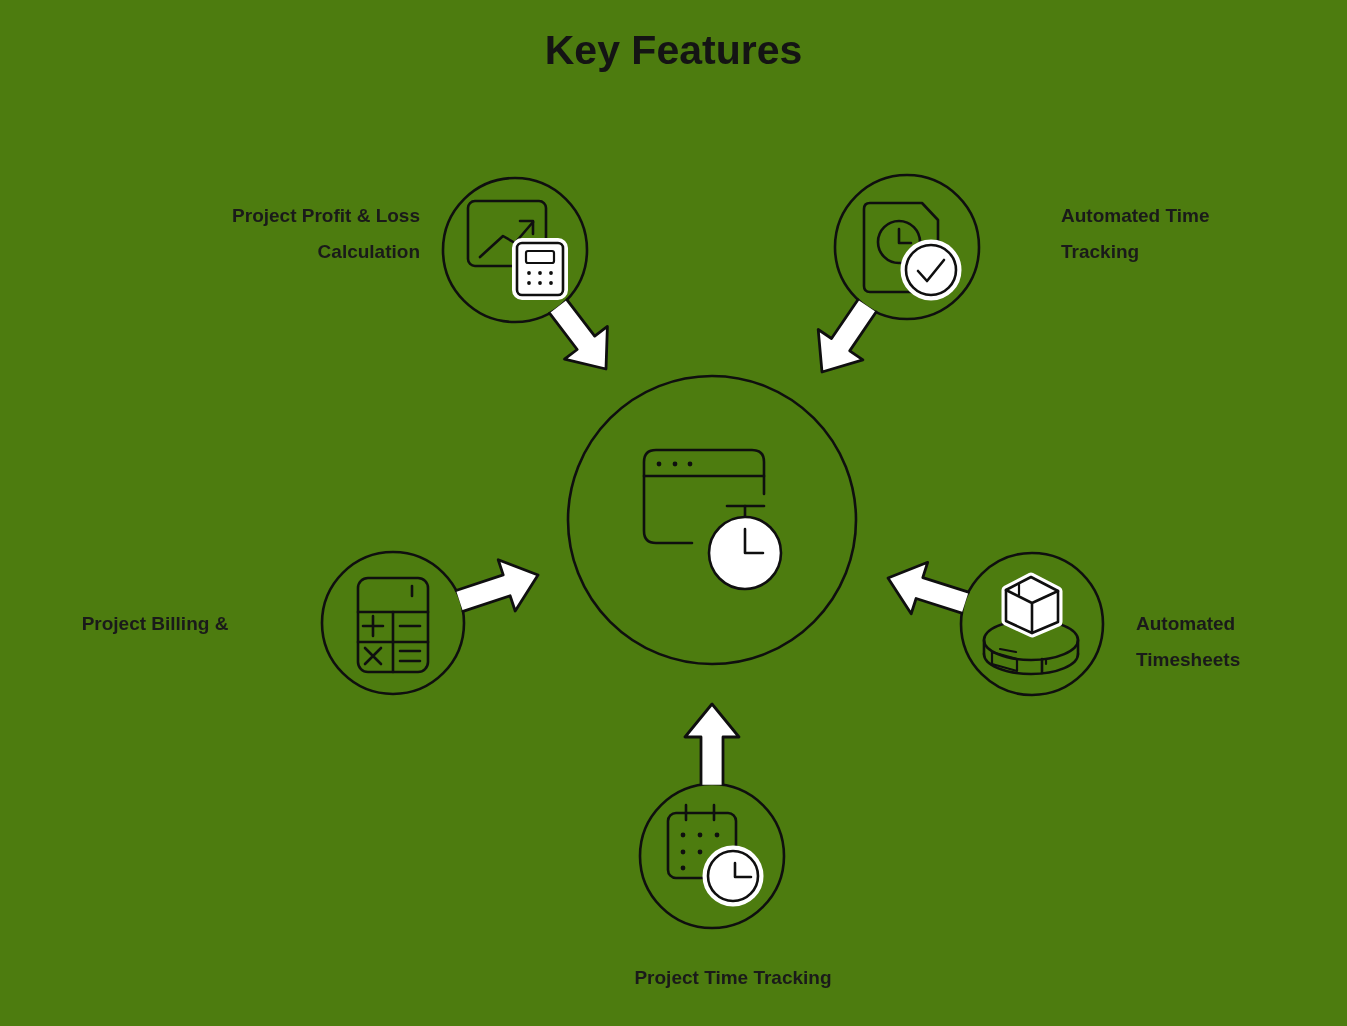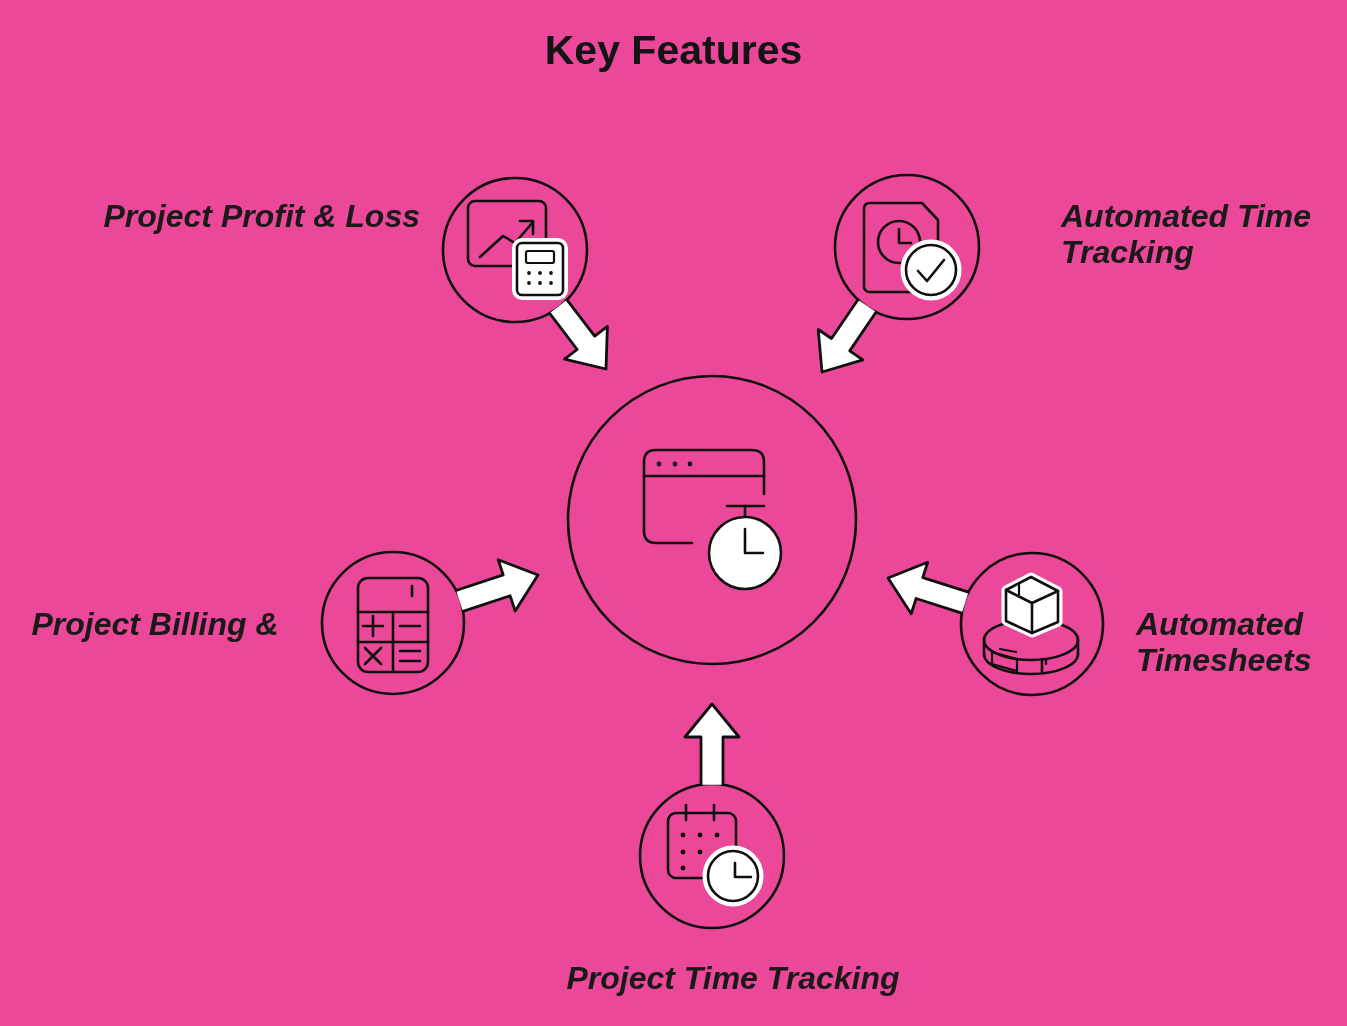--- a/index.html
+++ b/index.html
@@ -1,28 +1,27 @@
 <!DOCTYPE html>
 <html><head>
 <meta charset="utf-8">
 <style>
   html,body { margin:0; padding:0; background:#ffffff; }
   .stage {
-    position:relative; width:1347px; height:1026px; background:#ec4899;
+    position:relative; width:1347px; height:1026px; background:#4d7c0f;
     font-family:"Liberation Sans", sans-serif; overflow:hidden;
   }
   .diagram-svg { position:absolute; left:0; top:0; }
   .title {
     position:absolute; top:27px; left:0; width:100%; text-align:center;
     font-size:41px; font-weight:700; color:#141414; letter-spacing:0px;
   }
   .label {
-    position:absolute; font-size:32px; font-weight:700; color:#1a1a1a;
+    position:absolute; font-size:19px; font-weight:700; color:#1a1a1a;
     line-height:36px;
-    font-style:italic;
   }
   .label .line { display:block; }
   .label-tl { left:100px; top:198px; width:320px; text-align:right; }
   .label-tr { left:1061px; top:198px; width:330px; text-align:left; }
   .label-lf { left:25px;  top:606px; width:260px; text-align:center; }
   .label-rt { left:1136px; top:606px; width:270px; text-align:left; }
   .label-bt { left:533px; top:960px; width:400px; text-align:center; }
 </style>
 </head>
 <body>
@@ -144,20 +143,21 @@
           <path d="M 968.5,592.2 L 922.8,577.6 L 927.7,562.3 L 888.0,578.0 L 911.2,613.8 L 916.1,598.5 L 961.8,613.1"></path>
           <path d="M 723.0,784.8 L 723.0,737.0 L 739.0,737.0 L 712.0,704.0 L 685.0,737.0 L 701.0,737.0 L 701.0,784.8"></path>
         </g>
     </g>
   </svg>
 
   <div class="title">Key Features</div>
 
   <div class="label label-tl">
     <span class="line">Project Profit &amp; Loss</span>
+    <span class="line">Calculation</span>
   </div>
 
   <div class="label label-tr">
     <span class="line">Automated Time</span>
     <span class="line">Tracking</span>
   </div>
 
   <div class="label label-lf">
     <span class="line">Project Billing &amp;</span>
   </div>

